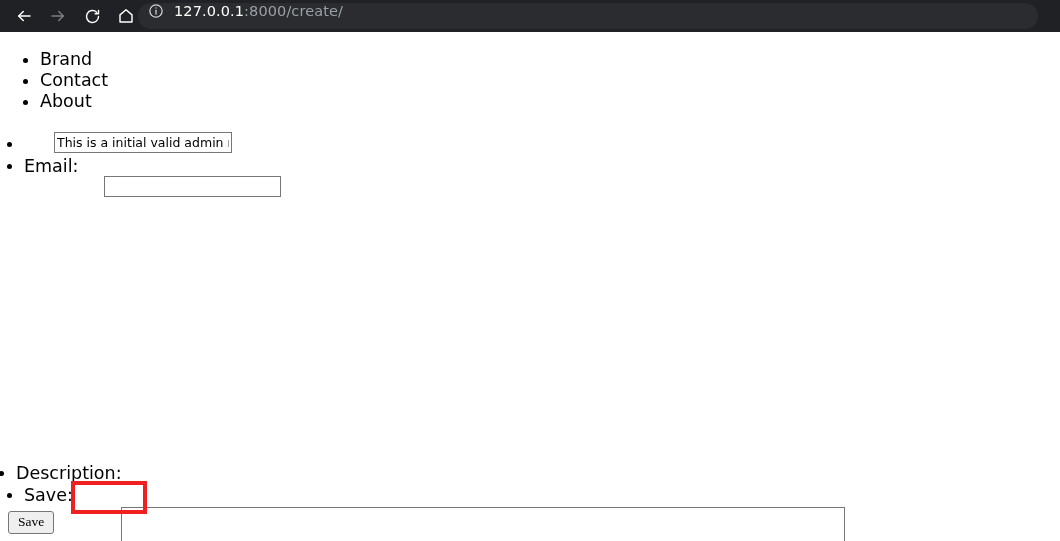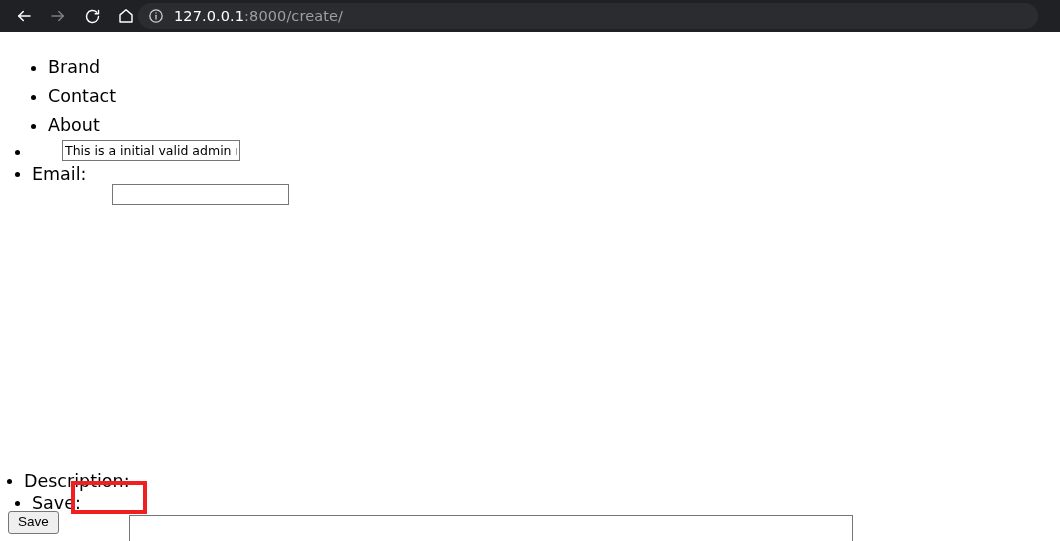--- a/index.html
+++ b/index.html
@@ -38,21 +38,20 @@
   .nav-btn svg { display: block; }
   .url-pill {
     position: absolute;
     left: 138px;
     top: 3px;
     height: 26px;
     width: 900px;
     background: #2b2c2f;
     border-radius: 13px;
     display: flex;
-    align-items: center;
     padding-left: 10px;
     box-sizing: border-box;
   }
   .info-icon {
     width: 16px;
     height: 16px;
     flex: 0 0 16px;
     margin-right: 10px;
   }
   .url-text {
@@ -80,38 +79,38 @@
     list-style: disc;
     position: absolute;
     left: 0;
     top: 17px;
     padding-left: 40px;
   }
   ul.nav-list li {
     font-size: 17.5px;
     line-height: 21px;
     color: #000000;
-    margin: 8px;
+    margin: 0;
     padding: 0;
   }
 
   ul.form-list {
     margin: 0;
     padding: 0;
     list-style: disc;
     position: absolute;
     left: 0;
     top: 96px;
     padding-left: 20px;
   }
   ul.form-list > li {
     font-size: 17.5px;
     color: #000000;
     line-height: 23px;
-    margin: 12px;
+    margin: 4px;
     padding: 0;
   }
   ul.form-list > li.li-desc {
     line-height: 23px;
   }
 
   .label-txt {
     font-size: 17.5px;
     color: #000000;
     vertical-align: baseline;
@@ -167,21 +166,21 @@
   .li-desc  .label-txt,
   .li-price .label-txt {
     position: relative;
     top: 1px;
   }
 
   button.save-btn {
     position: absolute;
     left: 8px;
     top: 479px;
-    font-family: Liberation Sans, sans-serif;
+    font-family: Liberation Serif, serif;
     font-size: 13.5px;
     color: #000000;
     background: #efefef;
     border: 1px solid #767676;
     border-radius: 3px;
     padding: 2px 9px 3px 9px;
     line-height: 16px;
   }
 
   

